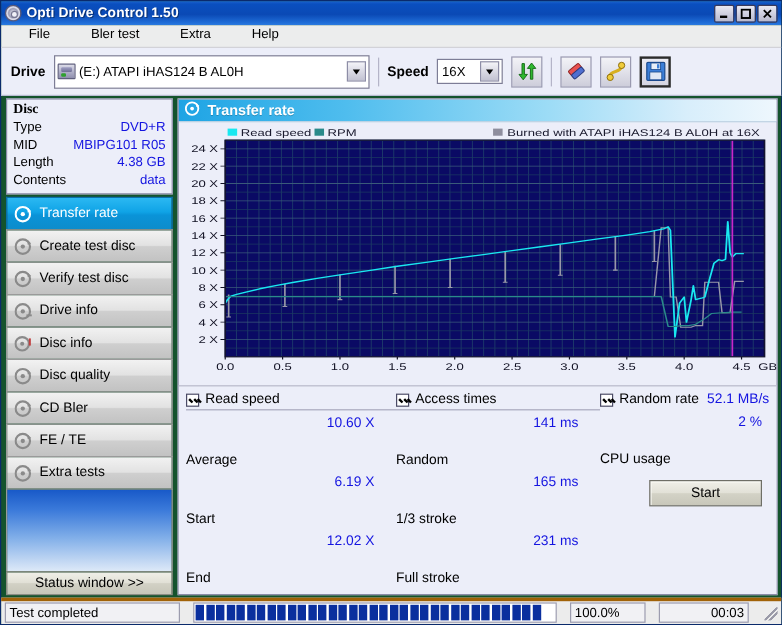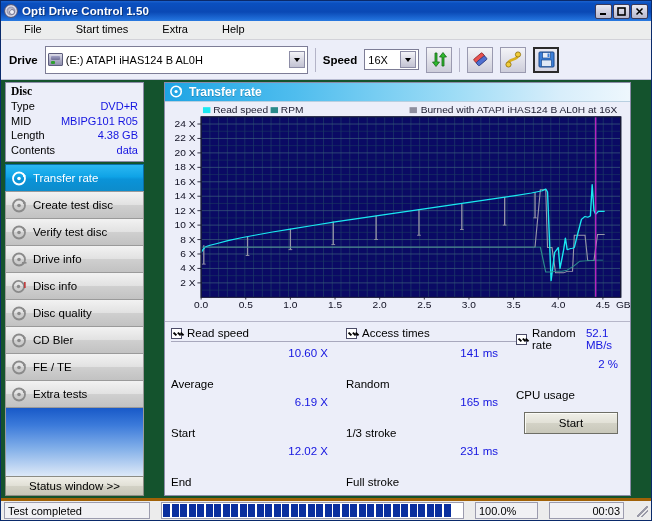--- a/index.html
+++ b/index.html
@@ -121,22 +121,22 @@
     background: linear-gradient(180deg,#f3f3f7 0%,#e2e2ea 48%,#cdcdda 100%);
     border: 1px solid #9a9ab0;
     display:flex;align-items:center;justify-content:center;
     flex: 0 0 26px;
   }
   .ticon.pressed { border:2px solid #2b2b2b; background:linear-gradient(180deg,#eaeaf2,#d5d5e2); }
   
   .body {
     flex: 1 1 auto;
     display: flex;
-    padding: 2px 20px 0 4px;
-    gap: 20px;
+    padding: 2px 3px 0 4px;
+    gap: 4px;
     min-height: 0;
   }
   
   .sidebar {
     flex: 0 0 139px;
     display: flex; flex-direction: column;
     min-height: 0;
   }
   .disc-panel {
     border: 1px solid #8c8ca8;
@@ -288,21 +288,21 @@
       <div class="tb-btn">
         <svg width="9" height="9" viewBox="0 0 9 9">
             <path d="M1.5 1.5 L7.5 7.5 M7.5 1.5 L1.5 7.5" stroke="#000" stroke-width="1.5"></path>
           </svg>
       </div>
     </div>
   </div>
 
   <div class="menubar">
     <div class="menuitem">File</div>
-    <div class="menuitem">Start times</div>
+    <div class="menuitem">Bler test</div>
     <div class="menuitem">Extra</div>
     <div class="menuitem">Help</div>
   </div>
 
   <div class="toolbar">
     <div class="tlabel">Drive</div>
     <div class="drive-combo">
       <div class="drv-ico"></div>
       <div class="txt">(E:)  ATAPI iHAS124   B AL0H</div>
       <div class="combo-arrow">

